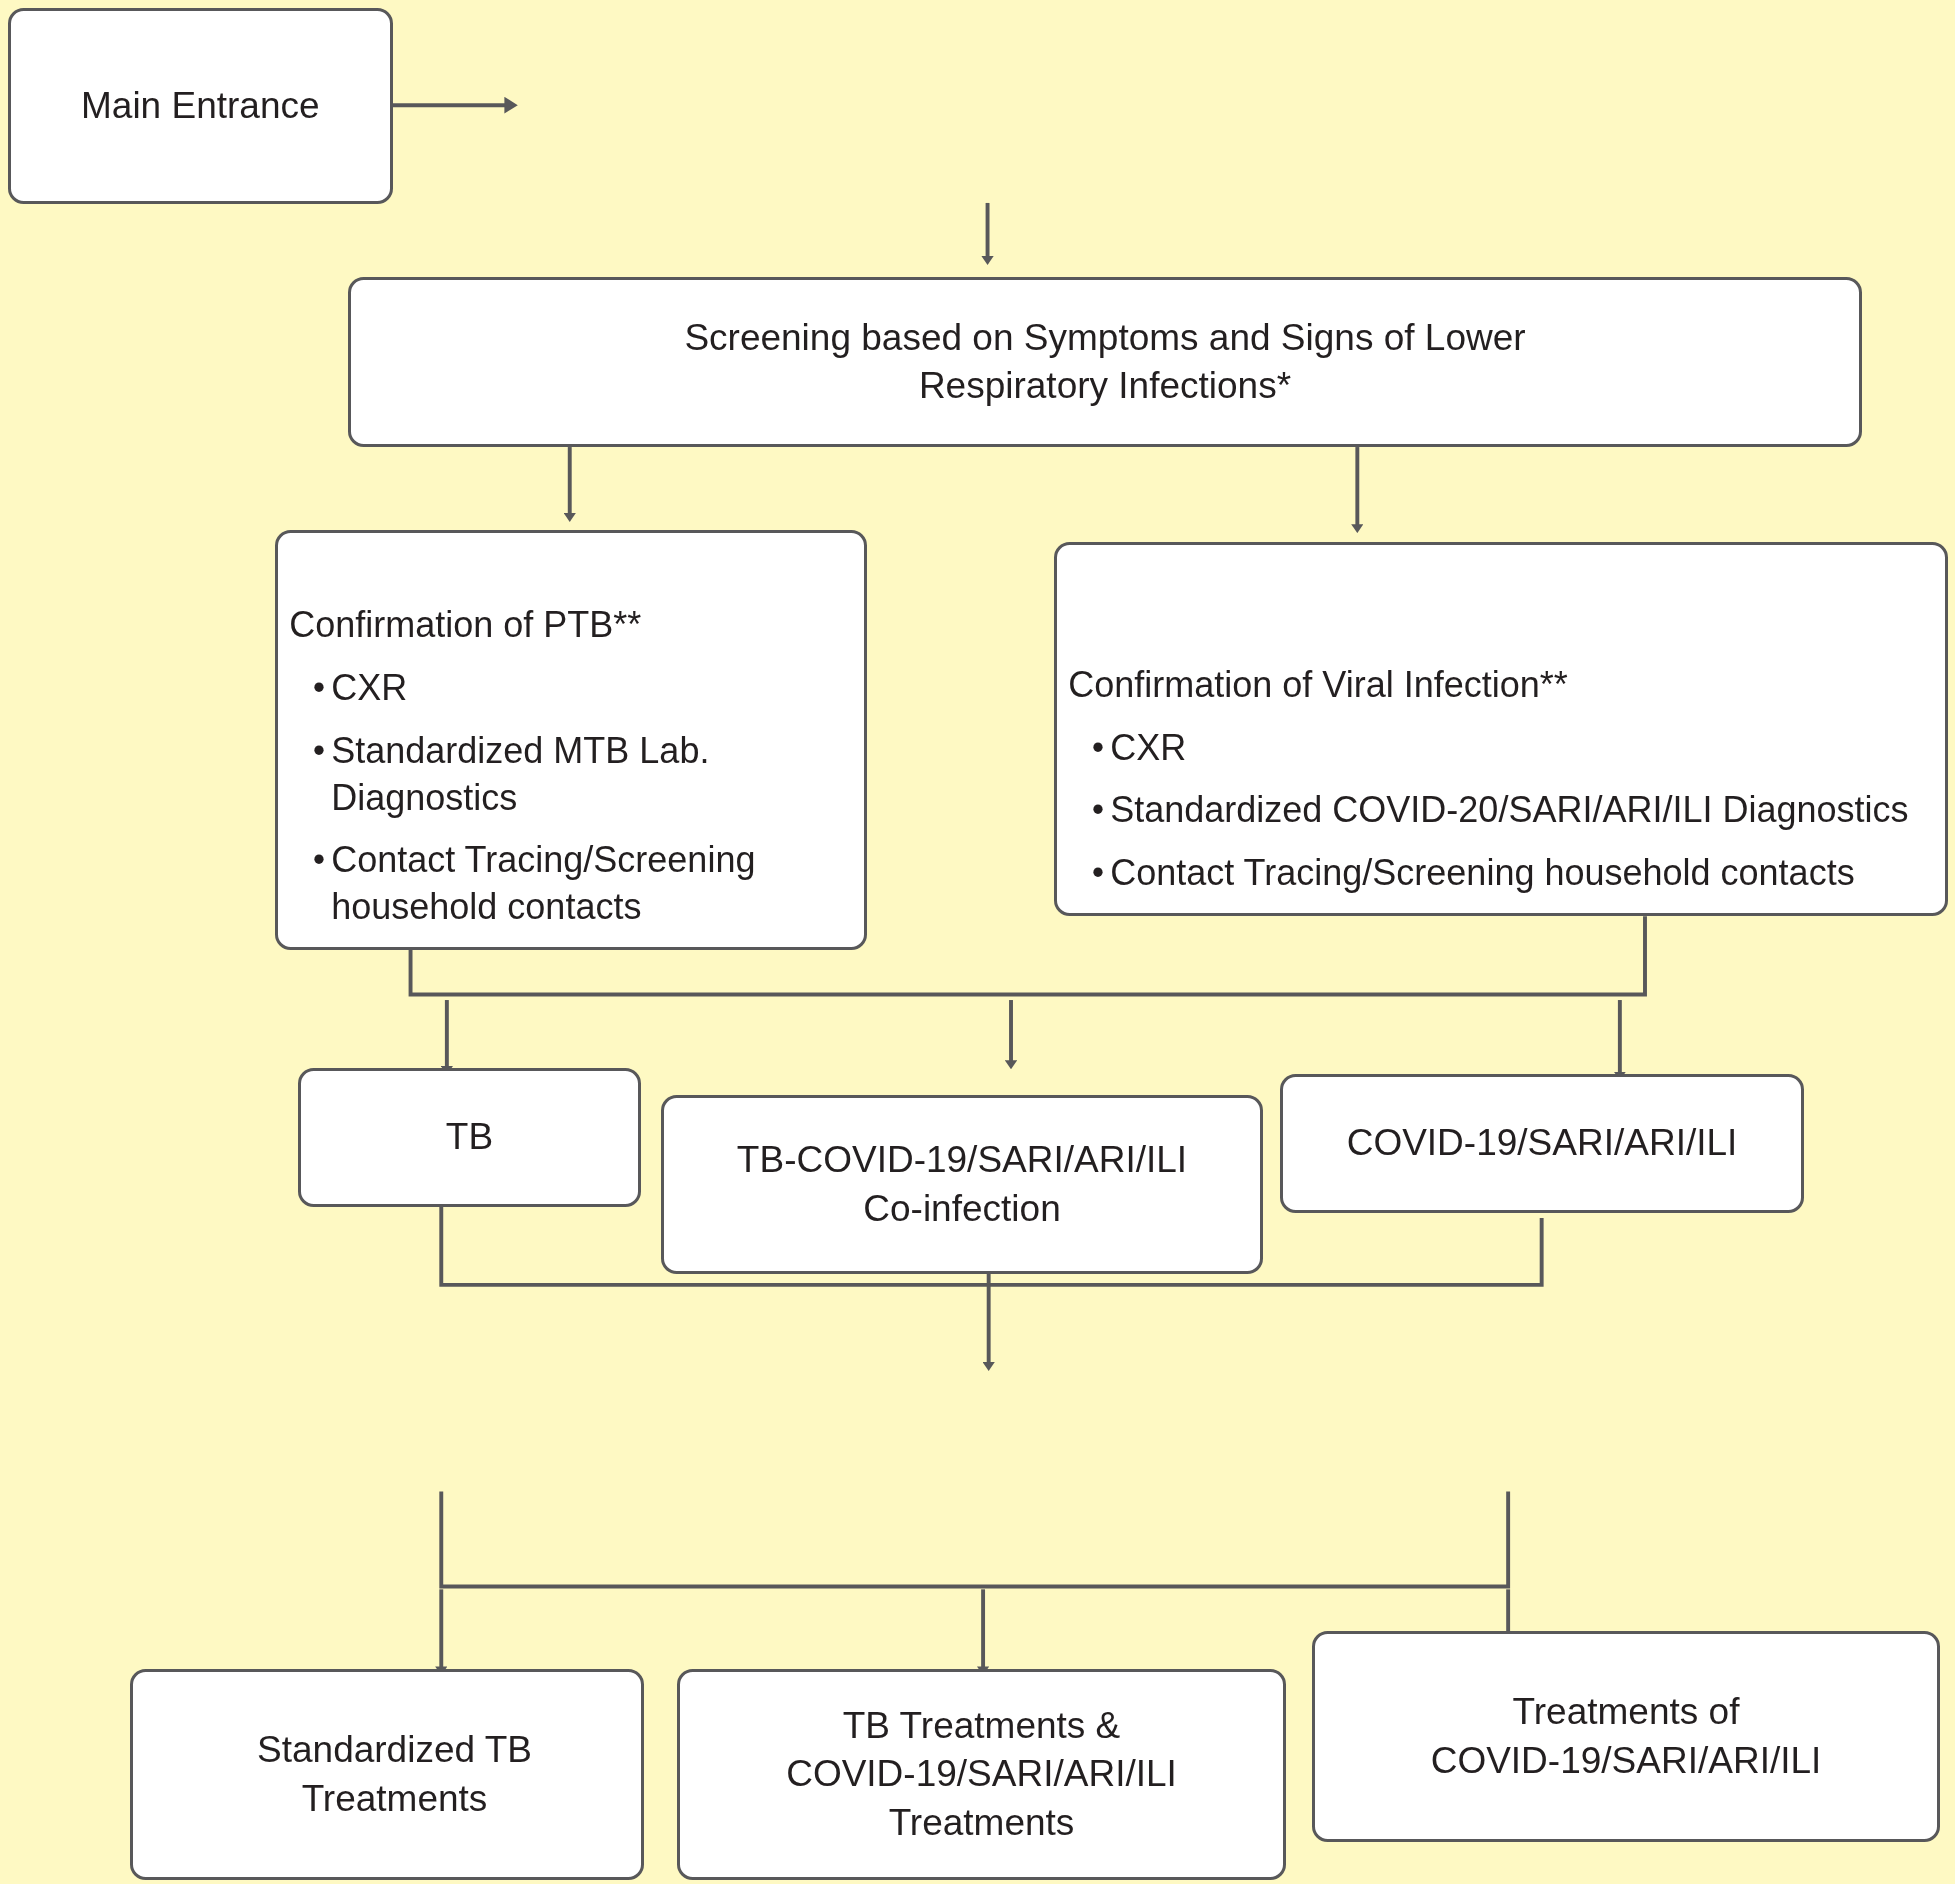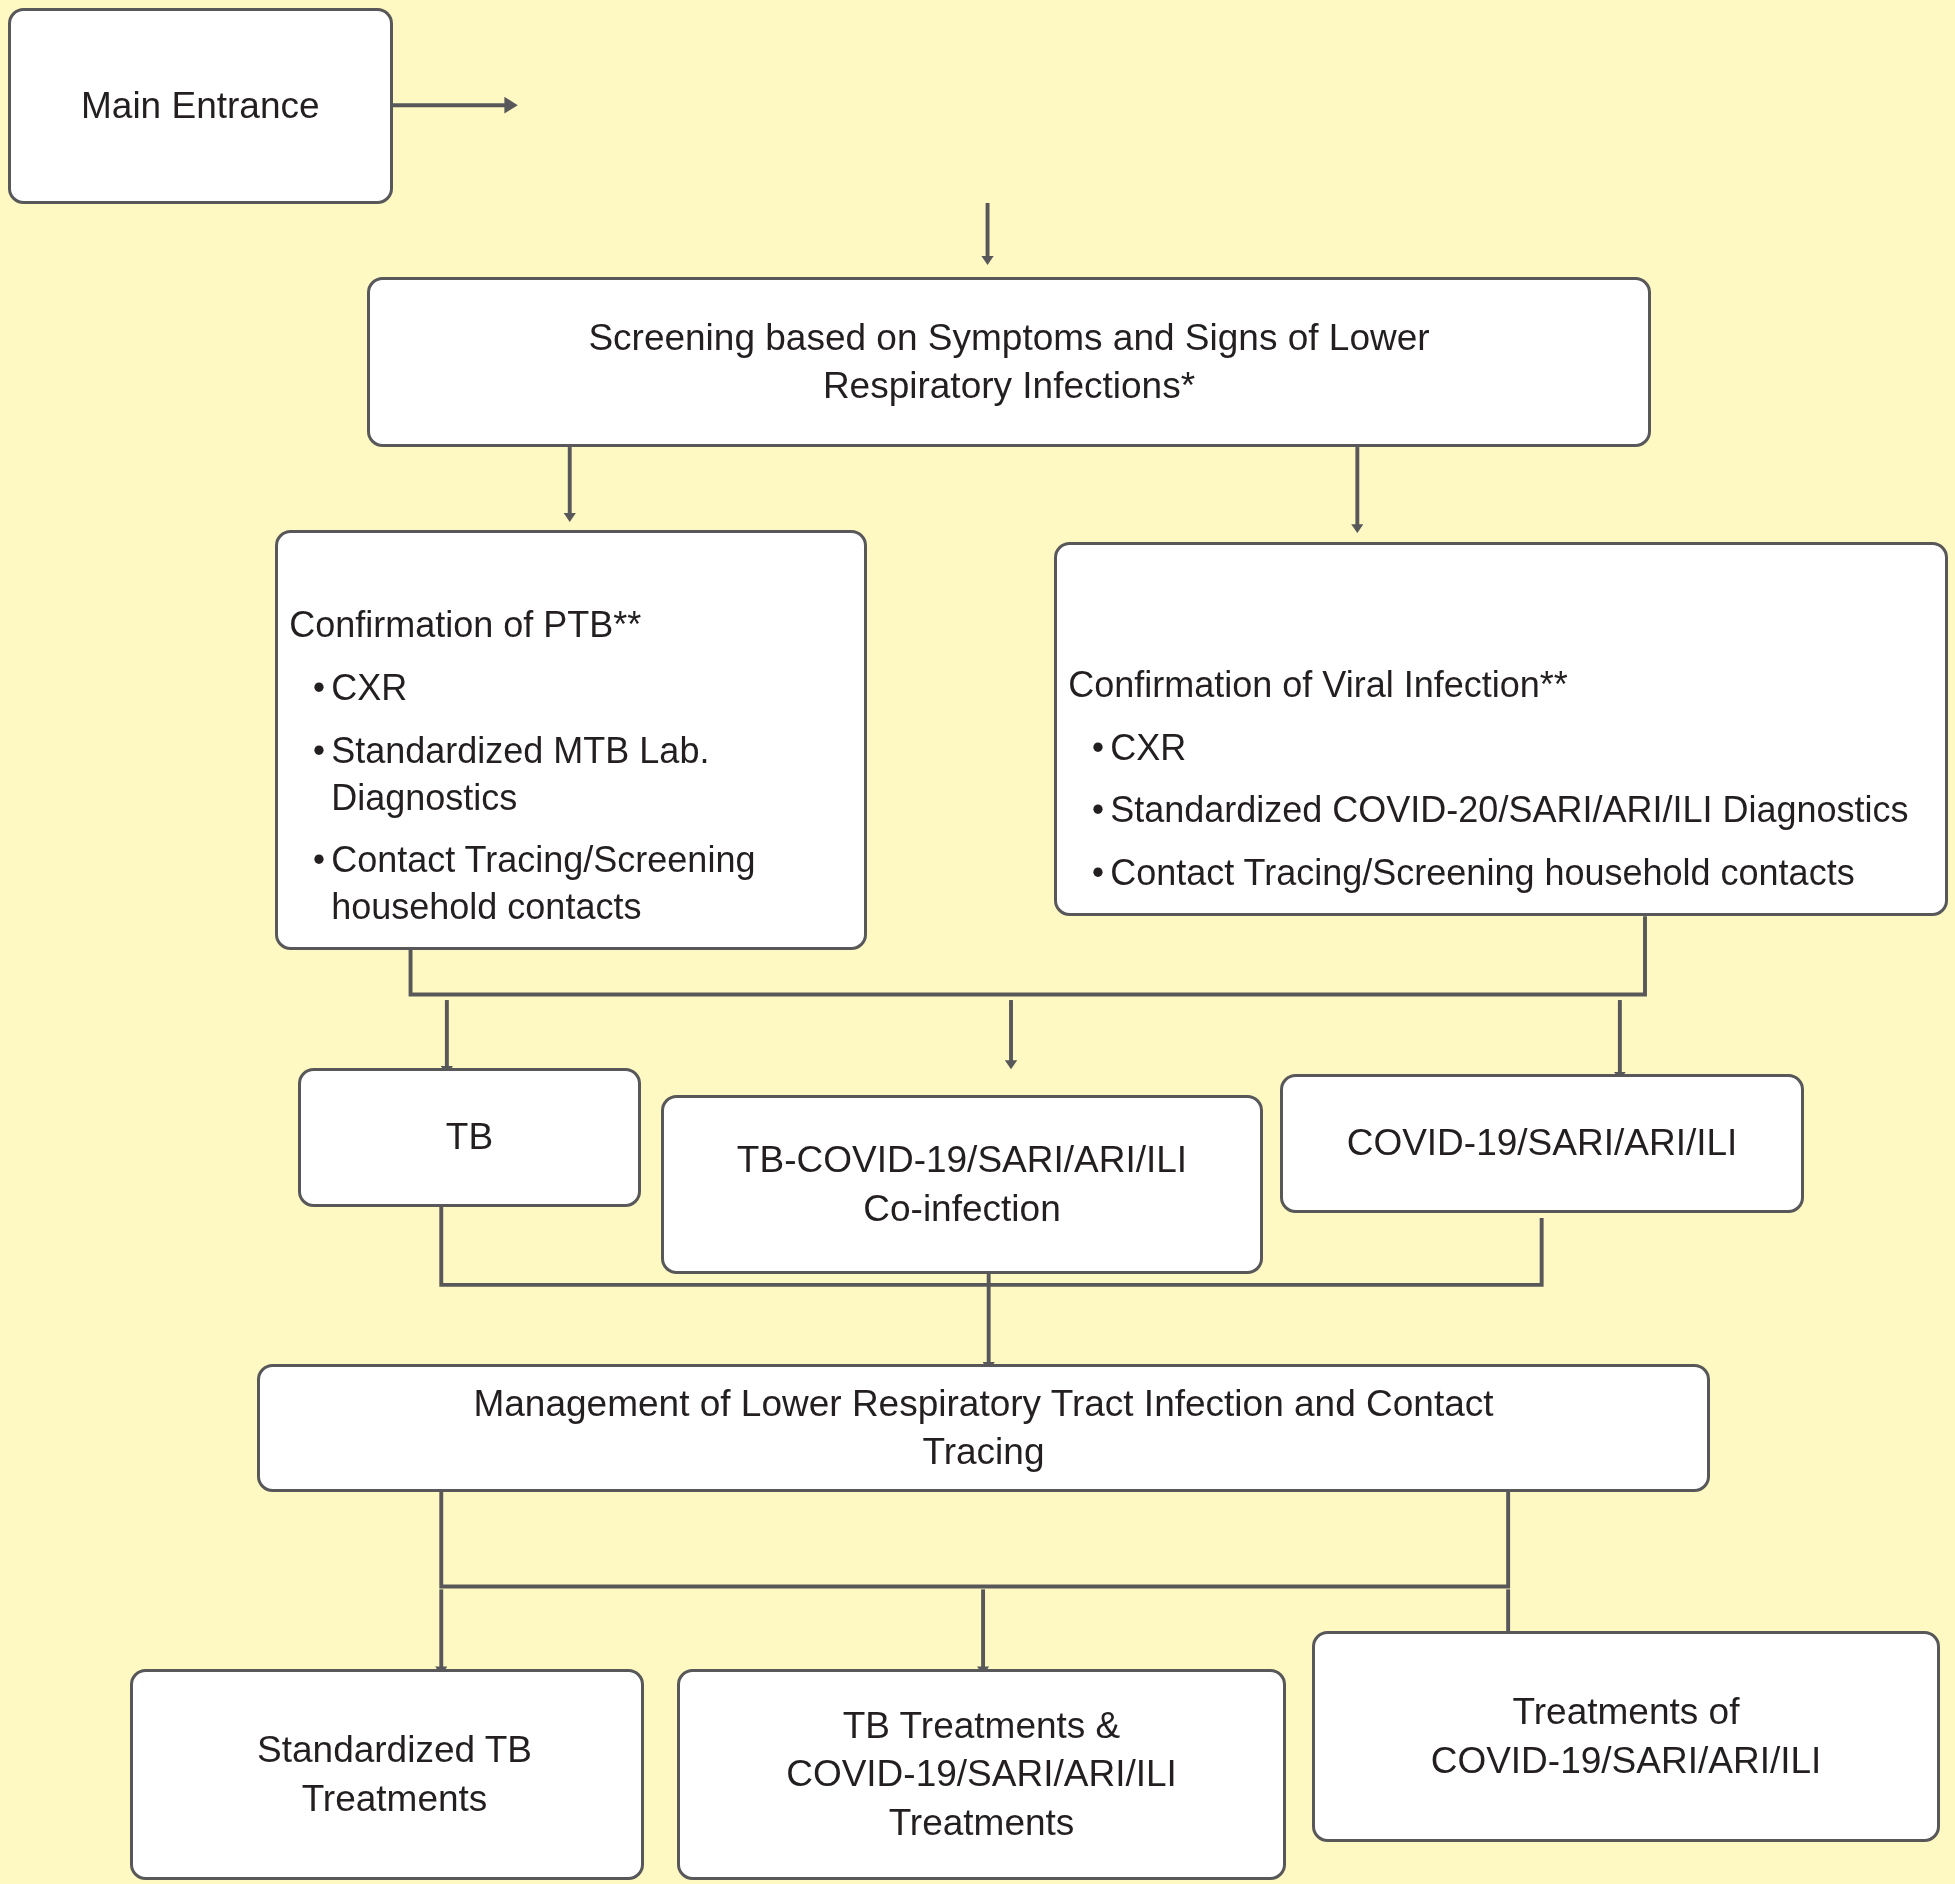--- a/index.html
+++ b/index.html
@@ -116,21 +116,21 @@
       <path d="M1760,2845 L1760,2985" marker-end="url(#arrowhead)"></path>
       <path d="M2700,2845 L2700,2985" marker-end="url(#arrowhead)"></path>
     </g>
   </svg>
 
   <div class="node" style="left:7.8px; top:7.8px; width:385px; height:196px; font-size:37px;">
     <span class="txt">Main Entrance</span>
   </div>
 
 
-  <div class="node" style="left:367px; top:277px; width:1284px; height:170px; font-size:37px;">
+  <div class="node" style="left:348px; top:277px; width:1514px; height:170px; font-size:37px;">
     <span class="txt">Screening based on Symptoms and Signs of Lower
 Respiratory Infections*</span>
   </div>
 
   <div class="node bulleted" style="left:275px; top:530px; width:592px; height:420px; font-size:36px;">
     <div class="body">
       <span class="head">Confirmation of PTB**</span>
       <ul class="bullets">
         <li>CXR</li>
         <li>Standardized MTB Lab. Diagnostics</li>
@@ -156,24 +156,20 @@
 
   <div class="node" style="left:661px; top:1060px; width:602px; height:179px; font-size:37px;margin-top:35px;">
     <span class="txt">TB-COVID-19/SARI/ARI/ILI
 Co-infection</span>
   </div>
 
   <div class="node" style="left:1280px; top:1074px; width:524px; height:139px; font-size:37px;">
     <span class="txt">COVID-19/SARI/ARI/ILI</span>
   </div>
 
-  <div class="node" style="left:257px; top:1364px; width:1453px; height:128px; font-size:37px;">
-    <span class="txt">Management of Lower Respiratory Tract Infection and Contact
-Tracing</span>
-  </div>
 
   <div class="node" style="left:130px; top:1669px; width:514px; height:211px; font-size:37px;padding-left:15px;">
     <span class="txt">Standardized TB
 Treatments</span>
   </div>
 
   <div class="node" style="left:677px; top:1669px; width:609px; height:211px; font-size:37px;">
     <span class="txt">TB Treatments &amp;
 COVID-19/SARI/ARI/ILI
 Treatments</span>

